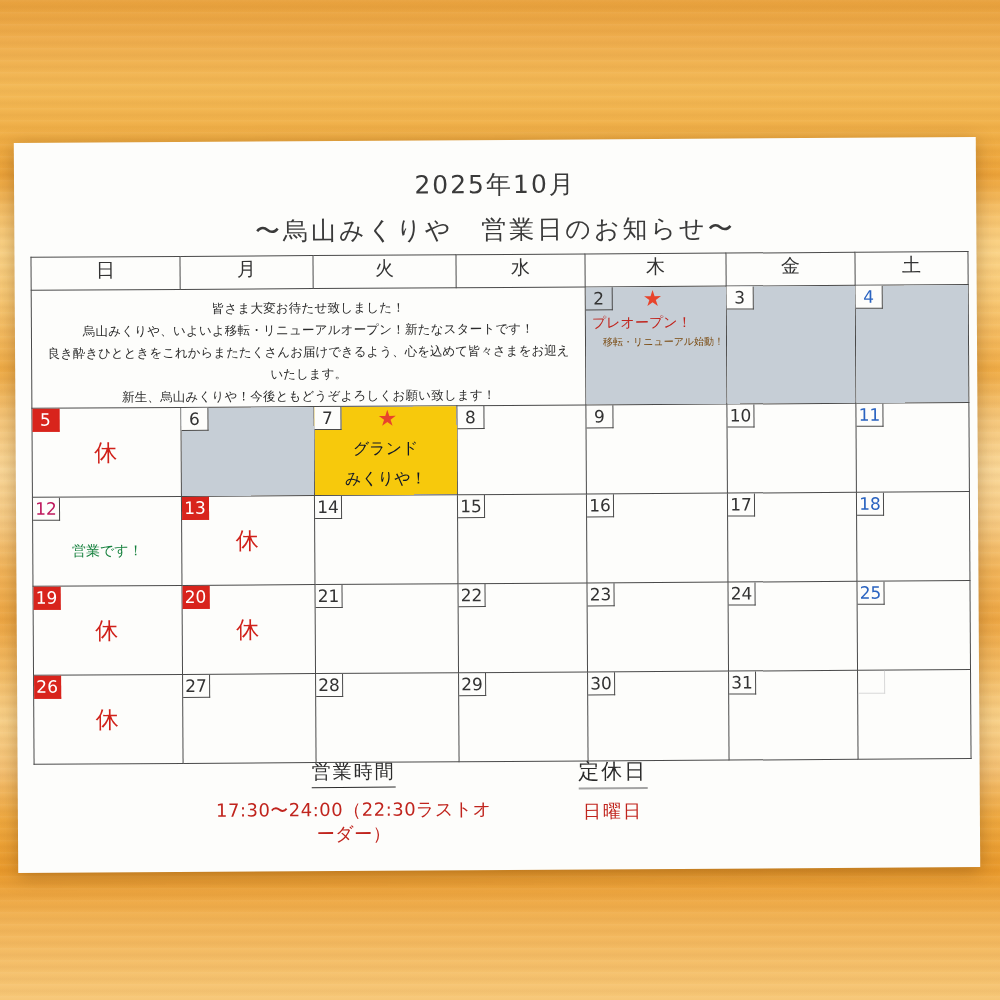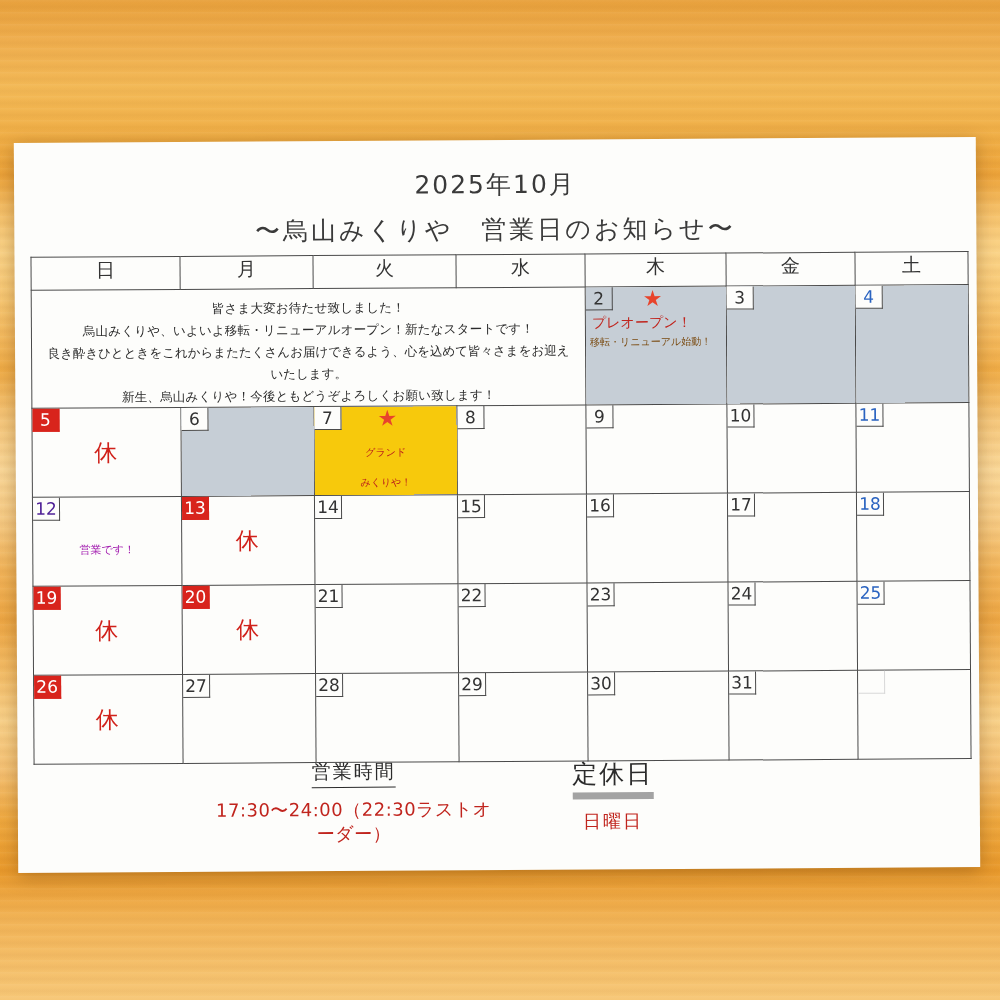--- a/index.html
+++ b/index.html
@@ -88,49 +88,49 @@
     height:22px;
     line-height:22px;
     text-align:center;
     font-size:17px;
     border:1px solid #4a4a4a;
     border-top:none;border-left:none;
     margin:0;
     background:transparent;
     color:#333;
   }
-  .daynum.sun{color:#4c1d95;}
+  .daynum.sun{color:#be185d;}
   .daynum.sat{color:#2a63c0;}
   .daynum.closed{
     background:#d8241c;color:#fff;border-color:#d8241c;
   }
   .daynum.faint{color:#cfcfcf;border-color:#d8d8d8;}
 
   .cell-body{
     text-align:center;
     margin-top:6px;
     font-size:23px;
     color:#d0211a;
     letter-spacing:2px;
   }
   .cell-body.small{
-    font-size:11px;color:#a21caf;letter-spacing:0;
+    font-size:14px;color:#15803d;letter-spacing:0;
   }
 
   .bg-grey{background:#c6ced6;}
   .bg-yellow{background:#f7c90c;}
 
   .pre-open{
     font-size:14px;color:#c0241d;margin-top:4px;text-align:left;padding-left:6px;
   }
   .pre-open-sub{
-    font-size:10px;color:#7a4a10;text-align:left;padding-left:4px;margin-top:3px;
+    font-size:10px;color:#7a4a10;text-align:center;padding-left:15px;margin-top:3px;
   }
   .grand{
-    font-size:10px;color:#b91c1c;text-align:center;line-height:1.35;margin-top:16px;
+    font-size:16px;color:#0f172a;text-align:center;line-height:1.35;margin-top:8px;
   }
   .star{
     color:#e8442c;font-size:22px;line-height:1;
   }
   .star-row{display:flex;align-items:center;justify-content:center;gap:8px;}
 
   .announce{
     font-size:12.5px;
     color:#2b2b2b;
     line-height:1.75;
@@ -153,21 +153,21 @@
     font-size:19px;color:#2b2b2b;border-bottom:1px solid #2b2b2b;
     display:inline-block;padding-bottom:2px;letter-spacing:2px;
   }
   .f-hours .val{
     margin-top:10px;font-size:18px;color:#c0241d;letter-spacing:0.5px;
   }
   .f-closed{
     position:absolute;left:505px;top:0;text-align:center;width:180px;
   }
   .f-closed .lbl{
-    font-size:25px;color:#2b2b2b;border-bottom:7px solid #a3a3a3;
+    font-size:21px;color:#2b2b2b;border-bottom:2px solid #a3a3a3;
     display:inline-block;padding-bottom:2px;letter-spacing:2px;
   }
   .f-closed .val{
     margin-top:10px;font-size:18px;color:#c0241d;letter-spacing:2px;
   }
   .logo-box{
     position:absolute;left:738px;top:-4px;width:66px;height:60px;
     border:1px solid #d8d8d8;background:#fff;
     display:flex;align-items:center;justify-content:center;
     font-size:13px;color:#4a4a4a;line-height:1.1;

